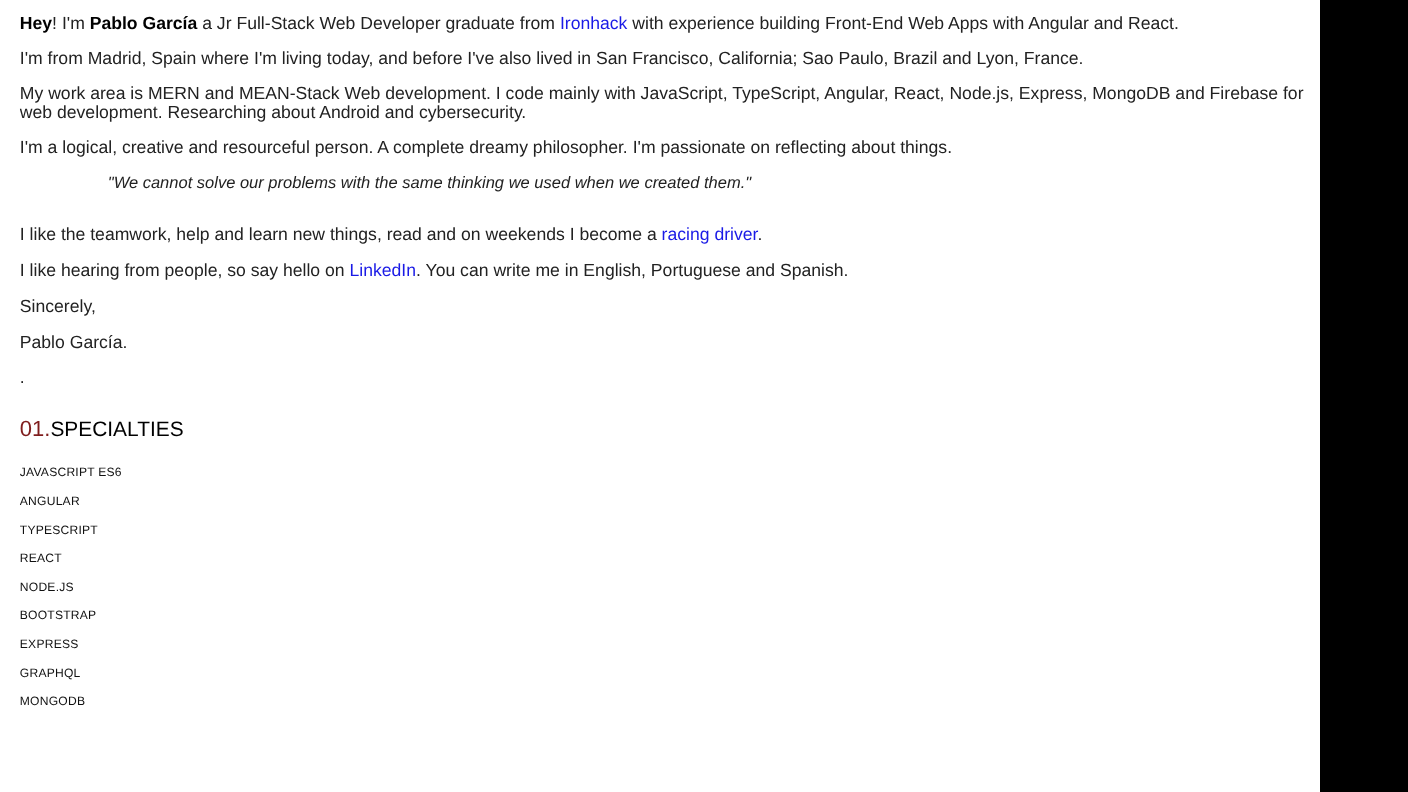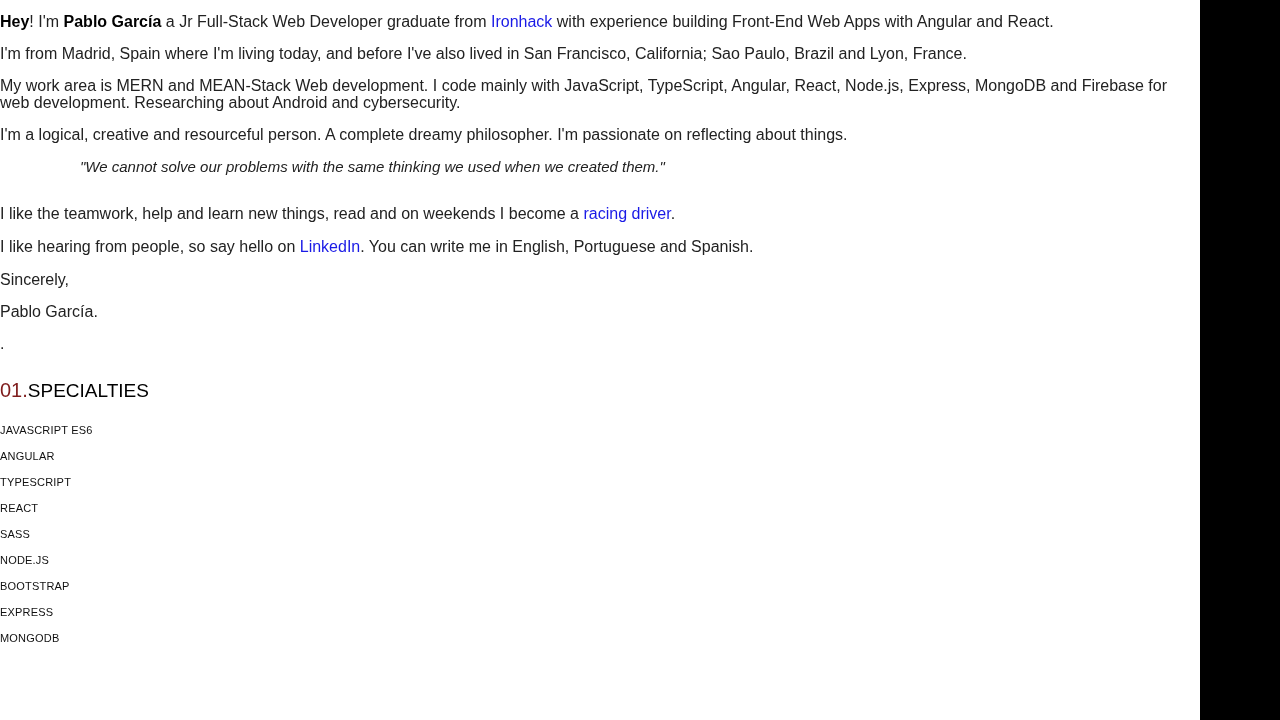--- a/index.html
+++ b/index.html
@@ -23,21 +23,21 @@
     left: 1200px;
     width: 80px;
     height: 720px;
     background: #000000;
   }
 
   
   .doc {
     position: absolute;
     top: 0;
-    left: 0;
+    left: 18px;
     width: 1200px;
     height: 648px;
     overflow: hidden;
   }
 
   p.para {
     margin: 0 0 0 0;
     padding: 0;
     font-size: 16px;
     line-height: 17px;
@@ -165,25 +165,24 @@
 
   <h2 class="section-heading"><span class="num">01.</span><span class="title">SPECIALTIES</span></h2>
 
   <div class="spacer-16"></div>
 
   <ul class="skills">
     <li>JAVASCRIPT ES6</li>
     <li>ANGULAR</li>
     <li>TYPESCRIPT</li>
     <li>REACT</li>
-    <li>SASS</li>
     <li>NODE.JS</li>
     <li>BOOTSTRAP</li>
     <li>EXPRESS</li>
+    <li>GRAPHQL</li>
     <li>MONGODB</li>
-    <li>GRAPHQL</li>
     <li>FIREBASE</li>
 
   </ul>
 
 </div>
 
 <div class="right-band"></div>
 
 </body></html>

